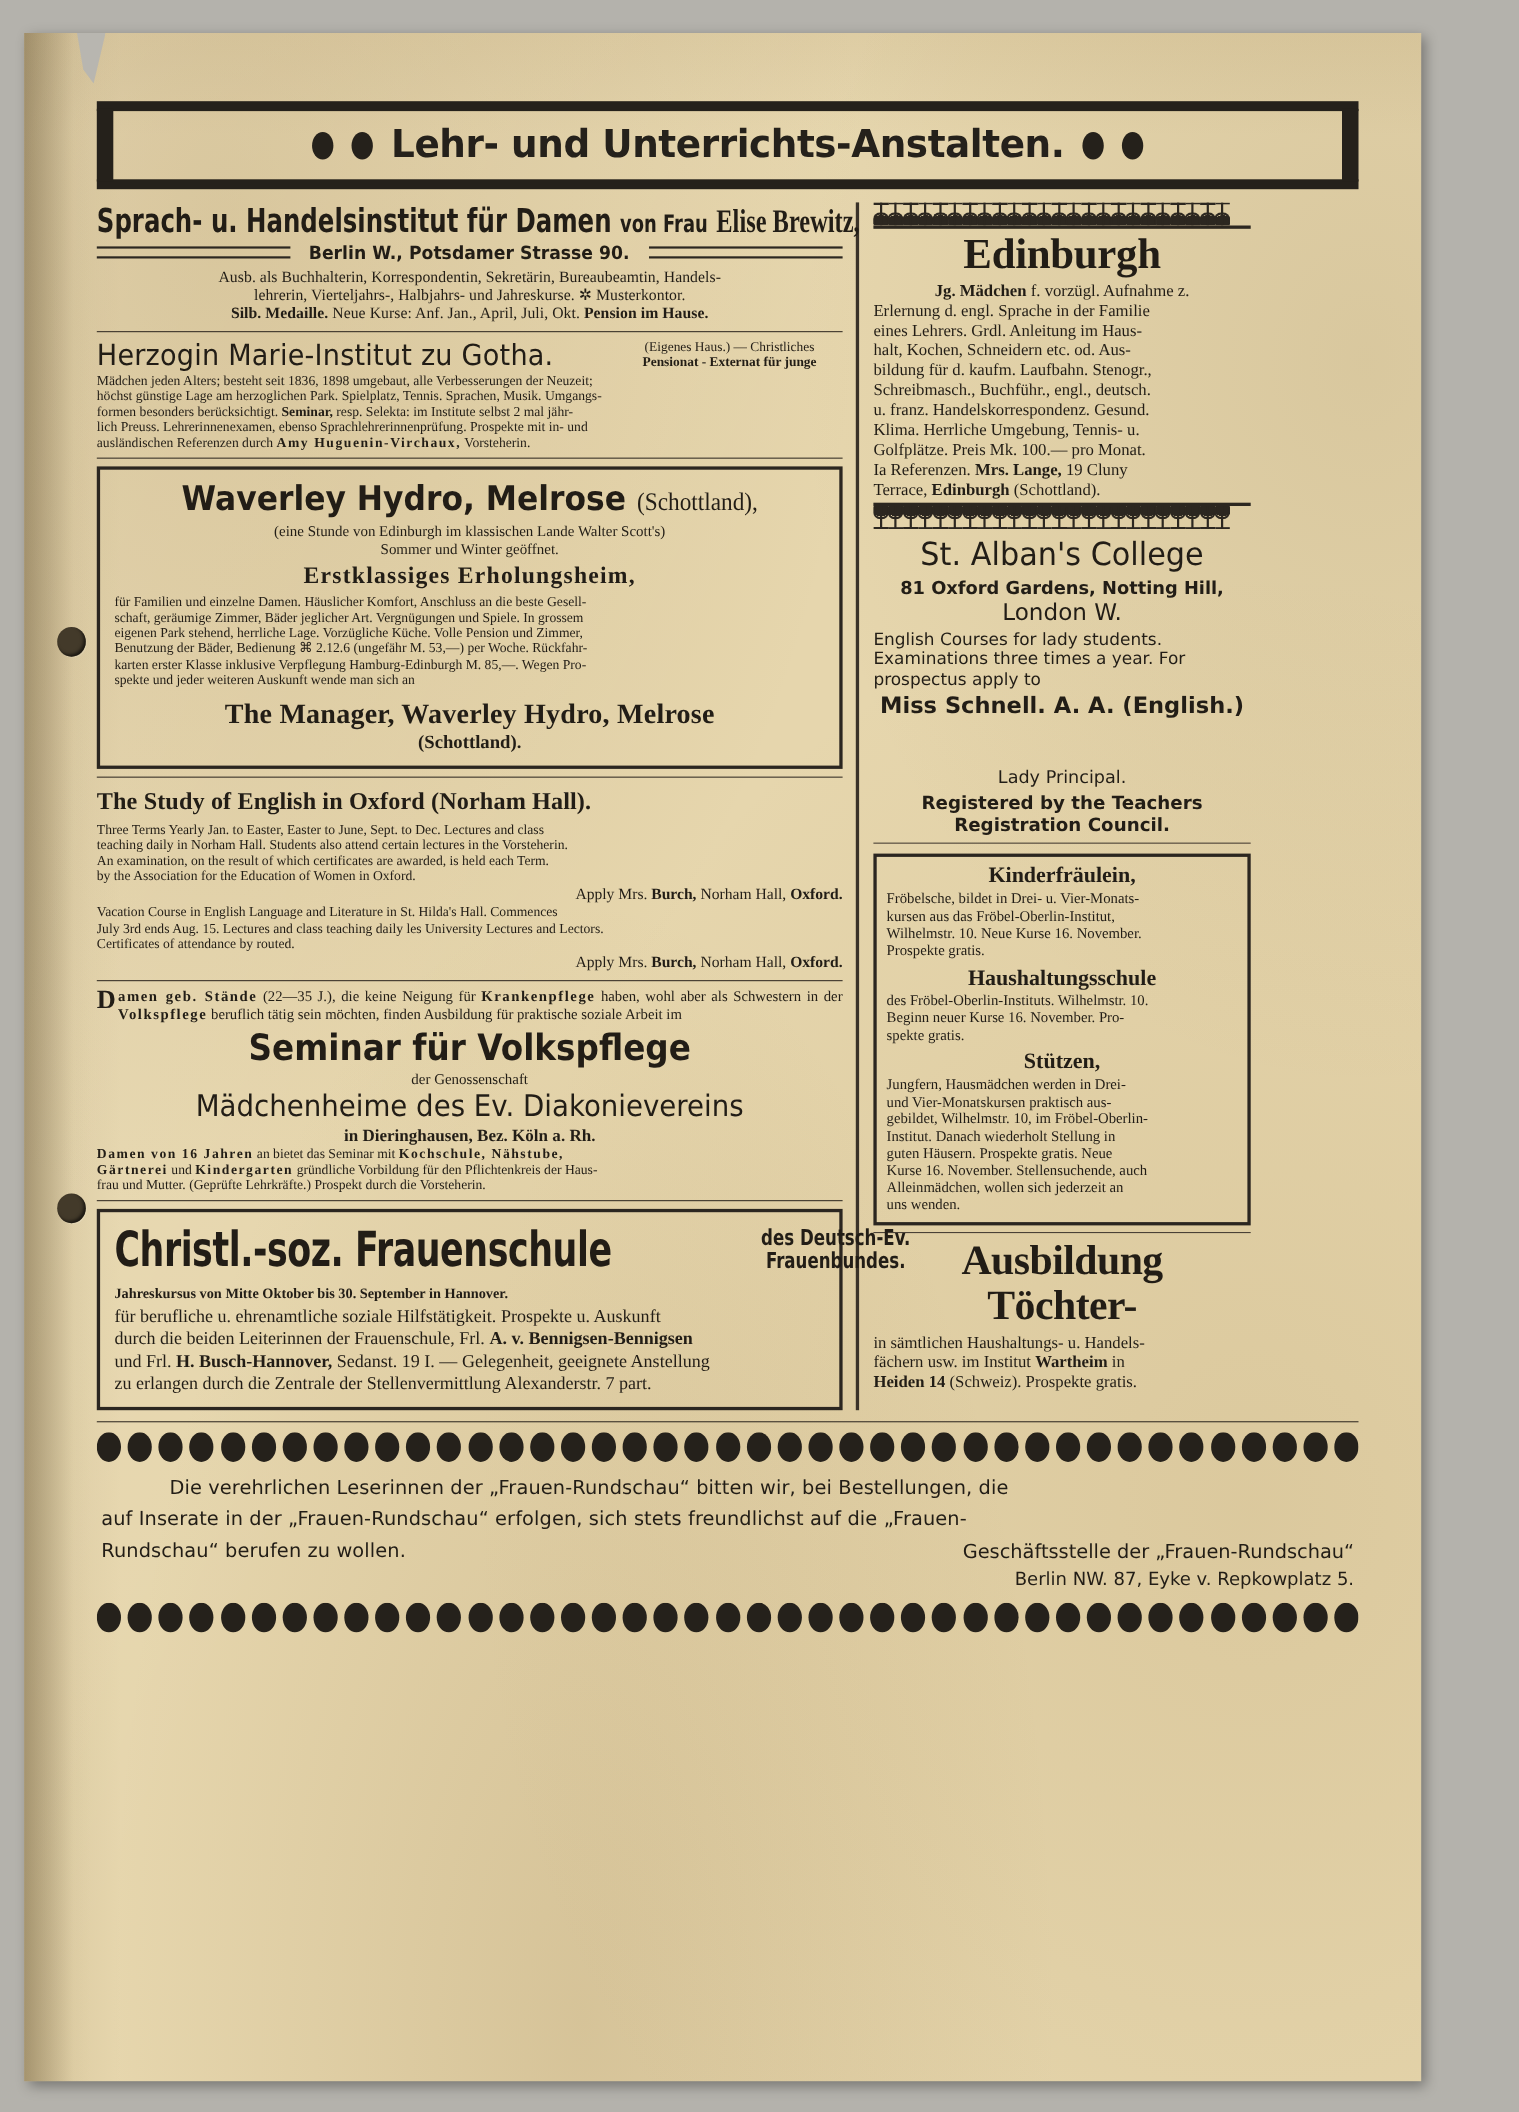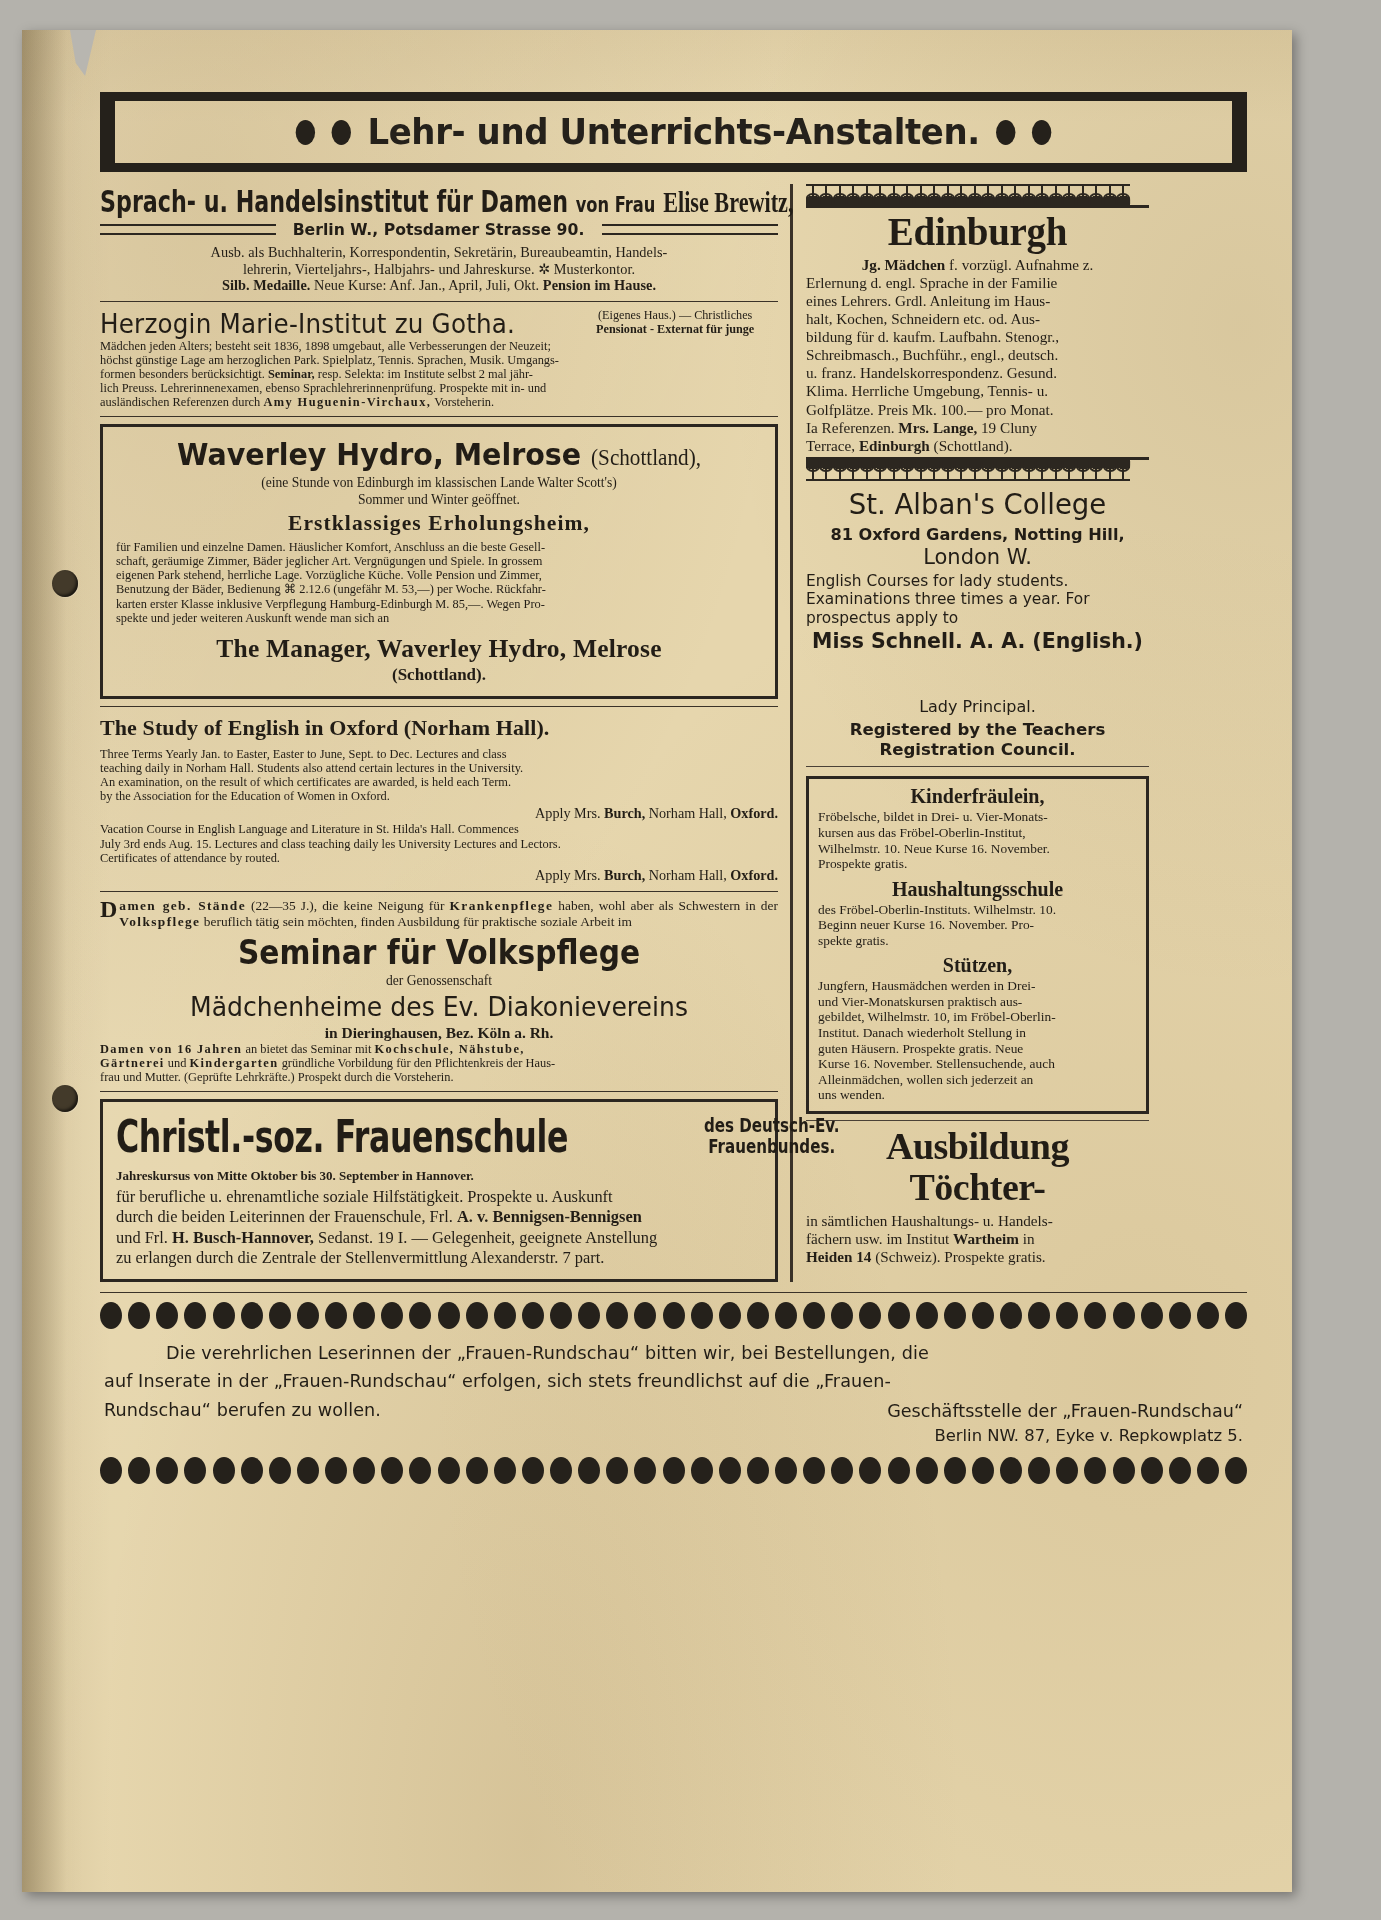--- a/index.html
+++ b/index.html
@@ -62,21 +62,21 @@
     position: absolute;
     width: 26px; height: 27px;
     border-radius: 50%;
     background: #433a2a;
     box-shadow: inset -2px -2px 3px rgba(0,0,0,0.6), 1px 1px 0 rgba(255,255,255,0.12);
   }
 
   
   .content {
     position: absolute;
-    left: 58px; top: 62px;
+    left: 46px; top: 62px;
     width: 1185px;
     height: 1740px;
   }
 
   
   .banner {
     position: relative;
     margin: 0 18px 0 20px;
     border-top: 9px solid #25211b;
     border-bottom: 9px solid #25211b;
@@ -574,21 +574,21 @@
             <div class="body-sm">spekte und jeder weiteren Auskunft wende man sich an</div>
             <div class="wav-mgr">The Manager, Waverley Hydro, Melrose</div>
             <div class="wav-mgr2">(Schottland).</div>
           </div>
 
           <hr class="hr-thin">
 
           <div class="ad">
             <div class="ox-head">The Study of English in Oxford (Norham Hall).</div>
             <div class="body-sm">Three Terms Yearly  Jan. to Easter, Easter to June, Sept. to Dec.  Lectures and class</div>
-            <div class="body-sm">teaching daily in Norham Hall.  Students also attend certain lectures in the University.</div>
+            <div class="body-sm">teaching daily in Norham Hall.  Students also attend certain lectures in the Vorsteherin.</div>
             <div class="body-sm">An examination, on the result of which certificates are awarded, is held each Term.</div>
             <div class="body-sm">by the Association for the Education of Women in Oxford.</div>
             <div class="ox-apply">
               <span>Apply Mrs.</span>
               <b>Burch,</b>
               <span>Norham Hall,</span>
               <b>Oxford.</b>
             </div>
             <div class="body-sm">Vacation Course in English Language and Literature in St. Hilda's Hall.  Commences</div>
             <div class="body-sm">July 3rd ends Aug. 15.  Lectures and class teaching daily les University Lectures and Lectors.</div>

